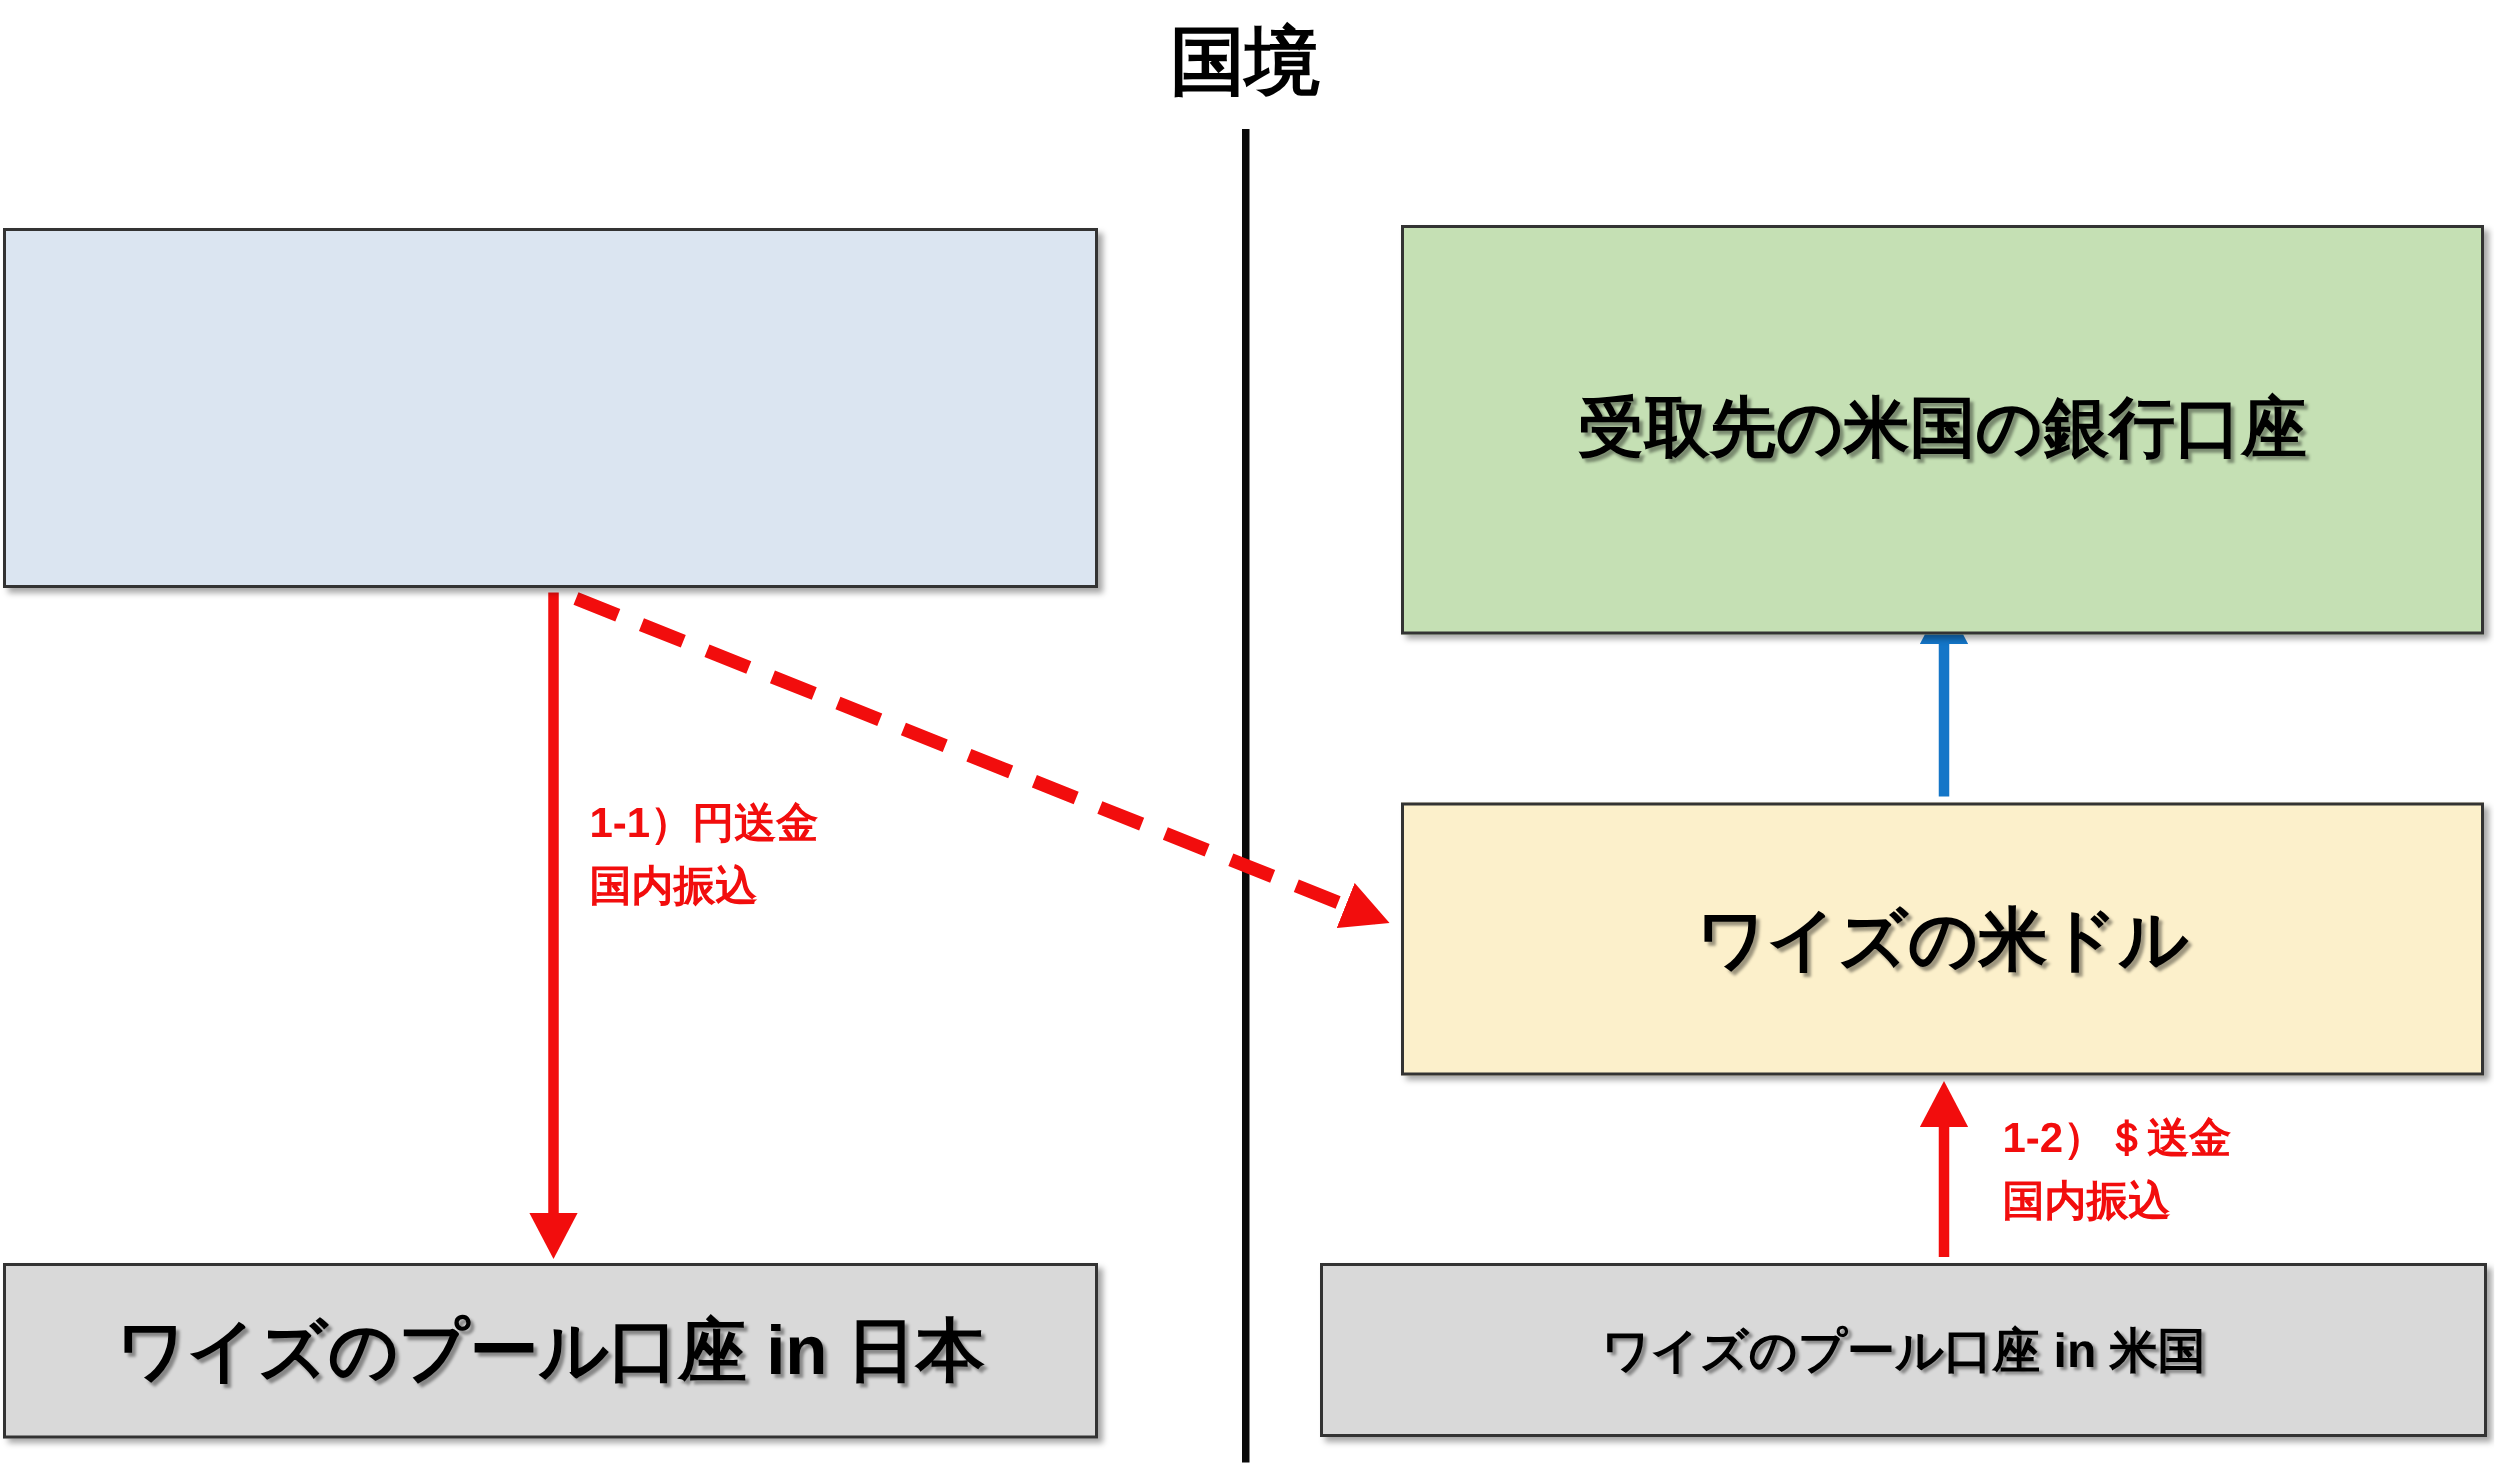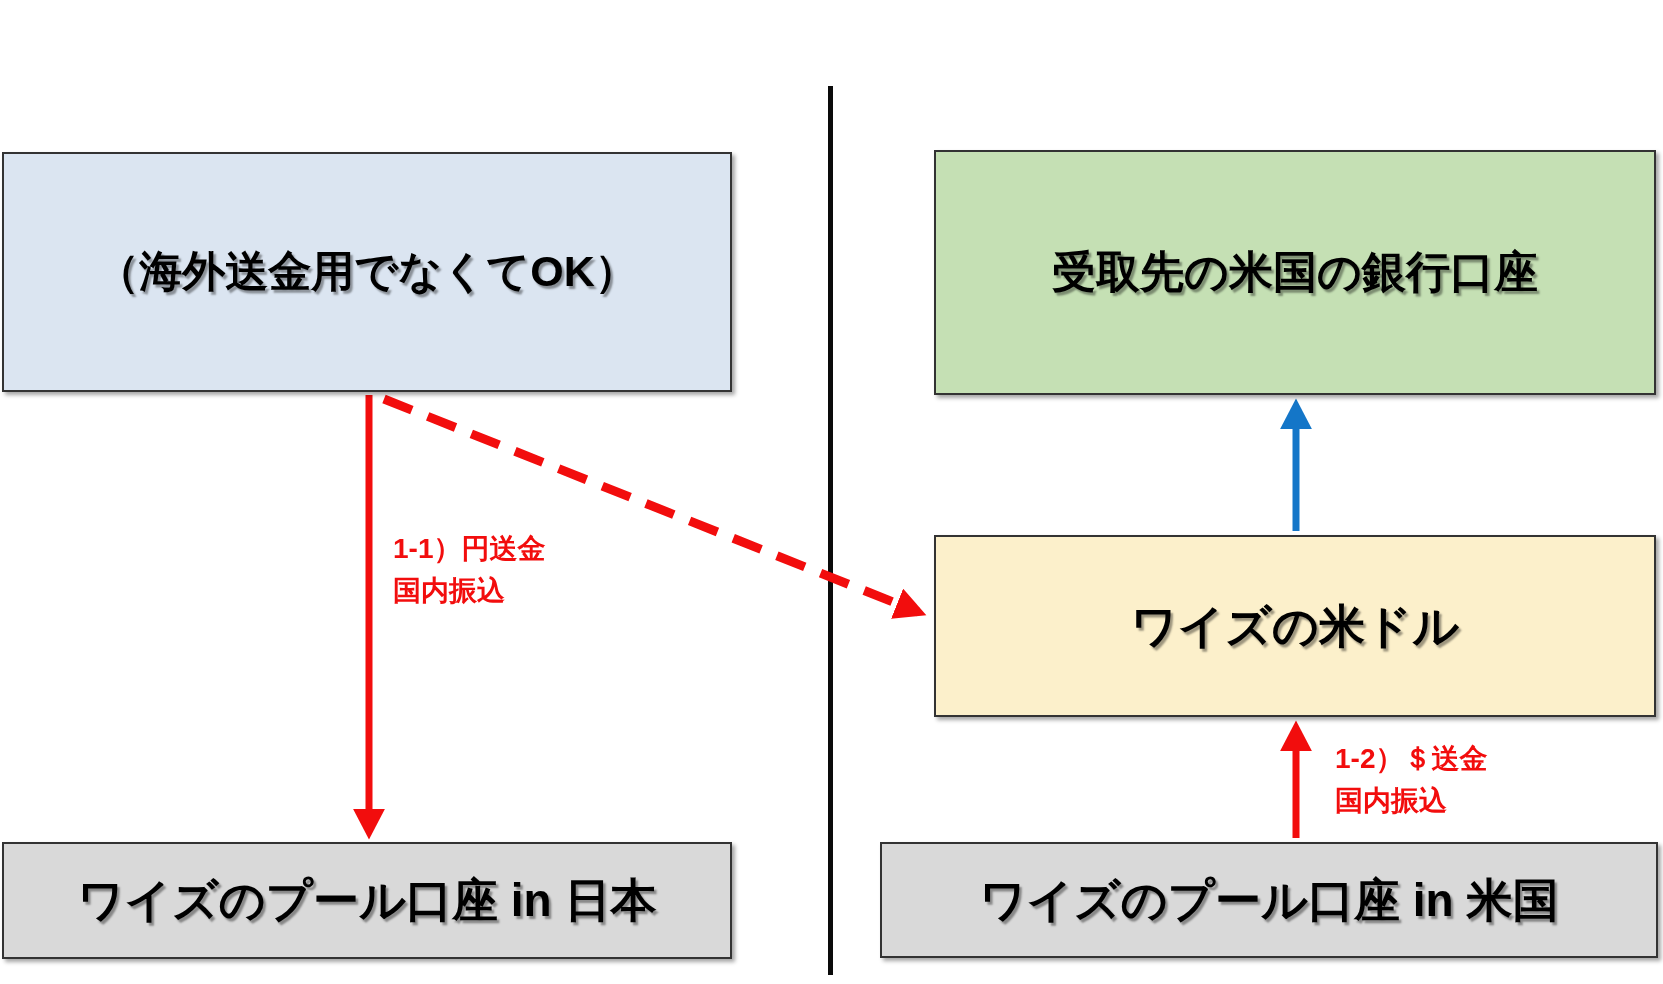--- a/index.html
+++ b/index.html
@@ -27,44 +27,45 @@
     position:absolute;border:2px solid var(--box-border);
     box-shadow:3px 3px 4px rgba(0,0,0,0.35);
     display:flex;flex-direction:column;align-items:center;justify-content:center;
     text-align:center;font-weight:bold;color:#000;box-sizing:border-box;
   }
   .box .bigline{
     text-shadow:2.5px 2.5px 2px rgba(0,0,0,0.38);
     white-space:nowrap;line-height:1.15;
   }
   .box-sender{left:2px;top:152px;width:730px;height:240px;background:var(--sender-bg);font-size:43px;gap:34px;}
-  .box-recipient{left:934px;top:150px;width:722px;height:245px;background:var(--recipient-bg);font-size:44px;}
+  .box-recipient{left:934px;top:150px;width:722px;height:273px;background:var(--recipient-bg);font-size:44px;}
   .box-usd{left:934px;top:535px;width:722px;height:182px;background:var(--usd-bg);font-size:46px;}
   .box-pool-jp{left:2px;top:842px;width:730px;height:117px;background:var(--pool-bg);font-size:46px;}
-  .box-pool-us{left:880px;top:842px;width:778px;height:116px;background:var(--pool-bg);font-size:46px;}
+  .box-pool-us{left:880px;top:842px;width:778px;height:116px;background:var(--pool-bg);font-size:32px;}
   .arrow-label{
     position:absolute;font-weight:bold;font-size:28px;line-height:42px;white-space:nowrap;
   }
   .lbl-red{color:var(--red);}
   .lbl-blue{color:var(--blue);}
   .lbl-yen{left:393px;top:528px;}
   .lbl-charge{left:600px;top:563px;}
   .lbl-ach{left:1327px;top:418px;}
   .lbl-usd-dom{left:1335px;top:738px;}
   svg.arrow-layer{position:absolute;left:0;top:0;width:1663px;height:984px;pointer-events:none;}
   .stroke-red{stroke:var(--red);}
   .stroke-blue{stroke:var(--blue);}
   .mk-red{fill:var(--red);}
   .mk-blue{fill:var(--blue);}
 </style>
 </head>
 <body>
 
 <div class="canvas">
 
+  <div class="title">国境</div>
 
   <div class="divider"></div>
 
   <svg class="arrow-layer" viewBox="0 0 1663 984">
     <defs>
       <marker id="headRed" markerWidth="4.6" markerHeight="4.6" refX="3.2" refY="2.3" orient="auto" markerUnits="strokeWidth">
         <path d="M0,0 L4.4,2.3 L0,4.6 Z" class="mk-red"></path>
       </marker>
       <marker id="headRedS" markerWidth="3.6" markerHeight="3.6" refX="2.5" refY="1.8" orient="auto" markerUnits="strokeWidth">
         <path d="M0,0 L3.5,1.8 L0,3.6 Z" class="mk-red"></path>
@@ -73,21 +74,20 @@
         <path d="M0,0 L4.4,2.3 L0,4.6 Z" class="mk-blue"></path>
       </marker>
     </defs>
     <path d="M369,395 L369,831" class="stroke-red" fill="none" stroke-width="7" marker-end="url(#headRed)"></path>
     <path d="M384,399 L918,612" class="stroke-red" fill="none" stroke-width="9" stroke-dasharray="30 17" marker-end="url(#headRedS)"></path>
     <path d="M1296,531 L1296,407" class="stroke-blue" fill="none" stroke-width="7" marker-end="url(#headBlue)"></path>
     <path d="M1296,838 L1296,729" class="stroke-red" fill="none" stroke-width="7" marker-end="url(#headRed)"></path>
   </svg>
 
   <div class="box box-sender">
-    <div class="bigline">（海外送金用でなくてOK）</div>
   </div>
 
   <div class="box box-recipient">
     <div class="bigline">受取先の米国の銀行口座</div>
   </div>
 
   <div class="box box-usd">
     <div class="bigline">ワイズの米ドル</div>
   </div>
 

